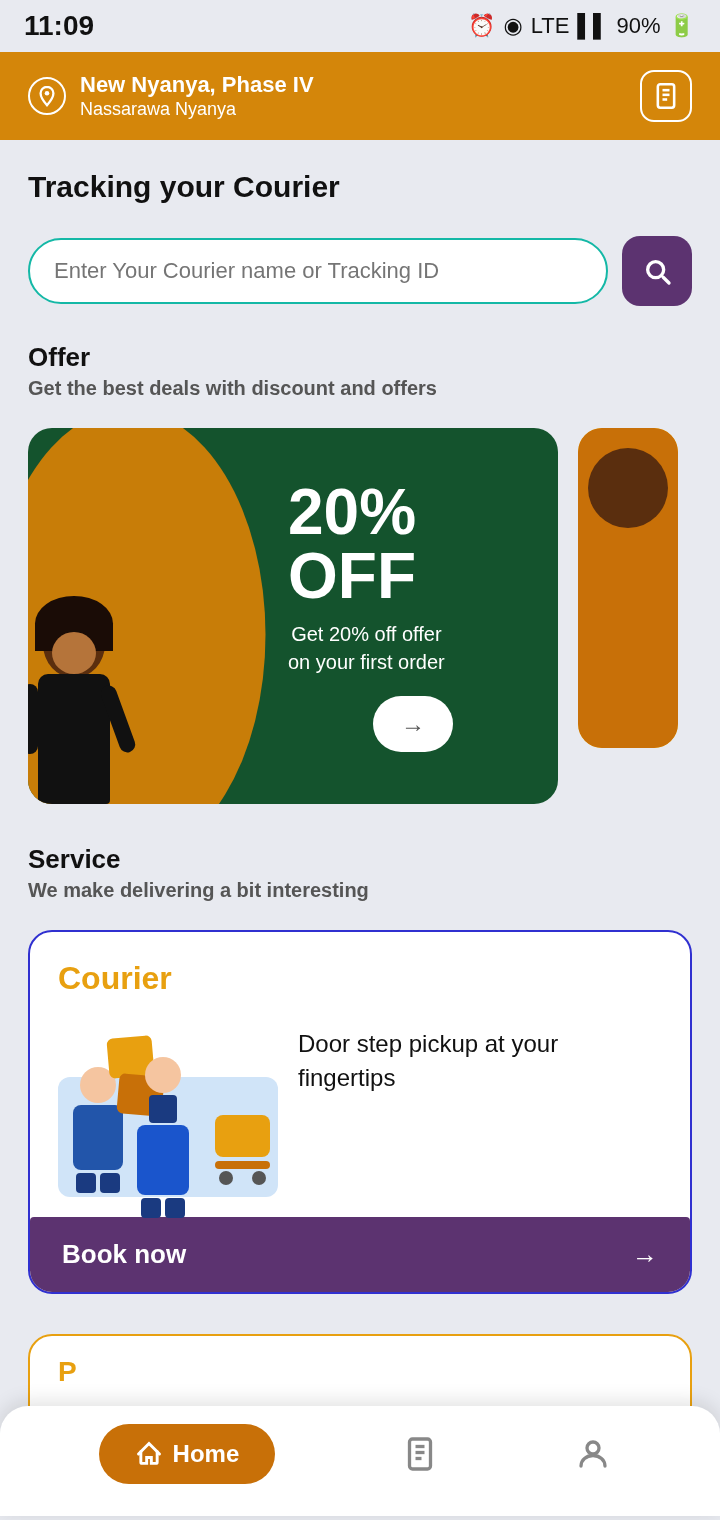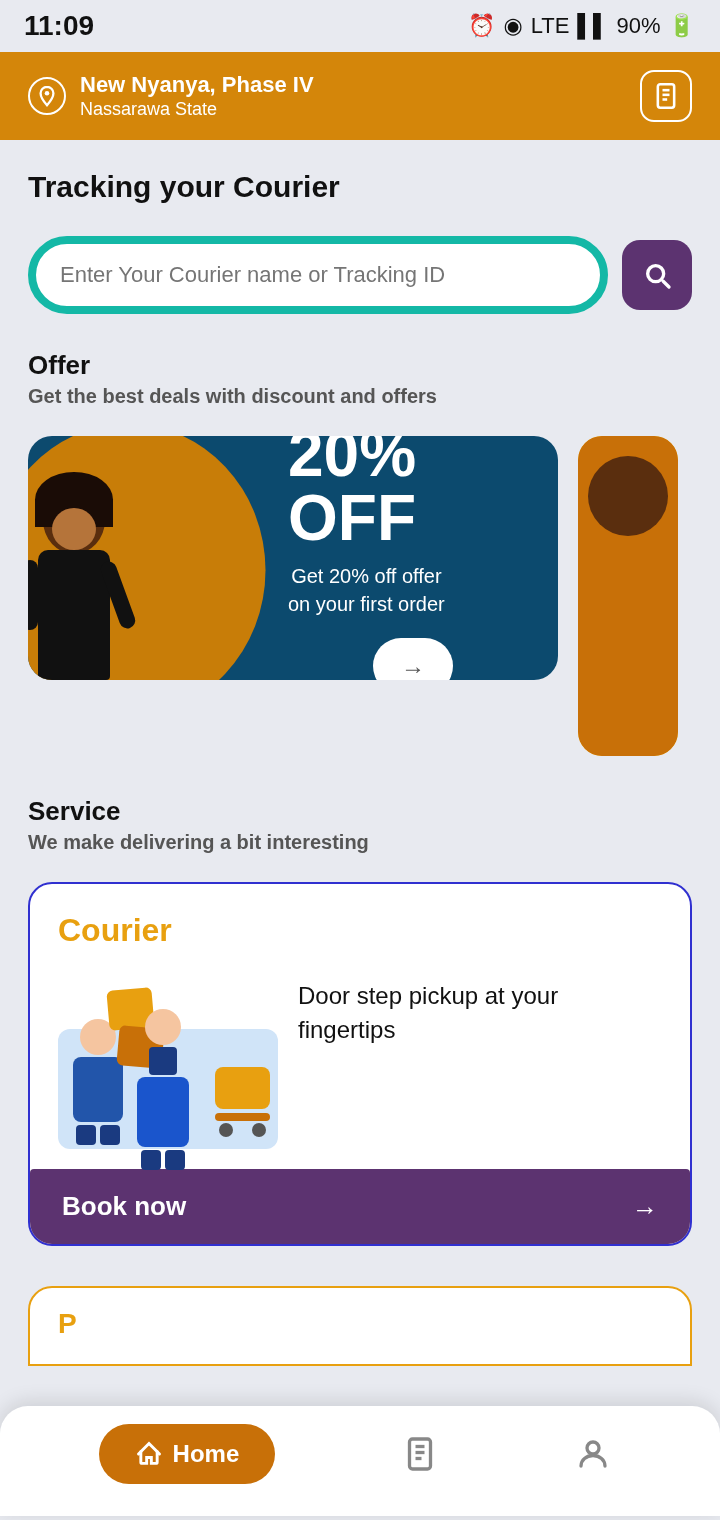--- a/index.html
+++ b/index.html
@@ -99,21 +99,21 @@
     
     .search-row {
       display: flex;
       align-items: center;
       gap: 14px;
       margin-bottom: 36px;
     }
     .search-input-wrapper {
       flex: 1;
       background: white;
-      border: 8px solid #14b8a6;
+      border: 2px solid #14b8a6;
       border-radius: 40px;
       padding: 18px 24px;
       display: flex;
       align-items: center;
     }
     .search-input {
       width: 100%;
       border: none;
       outline: none;
       font-size: 22px;
@@ -159,22 +159,22 @@
       scrollbar-width: none;
       margin-bottom: 40px;
       margin-left: -28px;
       margin-right: -28px;
       padding: 0 28px;
     }
     .offer-scroll::-webkit-scrollbar { display: none; }
 
     .offer-card {
       min-width: 530px;
-      height: 244px;
-      background: #0c4a6e;
+      height: 376px;
+      background: #14532d;
       border-radius: 24px;
       position: relative;
       overflow: hidden;
       flex-shrink: 0;
       display: flex;
       align-items: center;
     }
     .offer-card-partial {
       min-width: 100px;
       height: 320px;
@@ -440,21 +440,21 @@
 <div class="header">
   <div class="header-left">
     <div class="header-location-icon">
       <svg width="22" height="22" viewBox="0 0 24 24" fill="none" stroke="white" stroke-width="2.5">
         <path d="M12 2C8.13 2 5 5.13 5 9c0 5.25 7 13 7 13s7-7.75 7-13c0-3.87-3.13-7-7-7z"></path>
         <circle cx="12" cy="9" r="2.5" fill="white" stroke="none"></circle>
       </svg>
     </div>
     <div class="header-location-text">
       <div class="header-location-name">New Nyanya, Phase IV</div>
-      <div class="header-location-state">Nassarawa State</div>
+      <div class="header-location-state">Nassarawa Nyanya</div>
     </div>
   </div>
   <div class="header-right-icon">
     <svg width="28" height="28" viewBox="0 0 24 24" fill="none" stroke="white" stroke-width="2.2">
       <rect x="5" y="2" width="14" height="20" rx="2"></rect>
       <line x1="9" y1="7" x2="15" y2="7"></line>
       <line x1="9" y1="11" x2="15" y2="11"></line>
       <line x1="9" y1="15" x2="13" y2="15"></line>
     </svg>
   </div>

